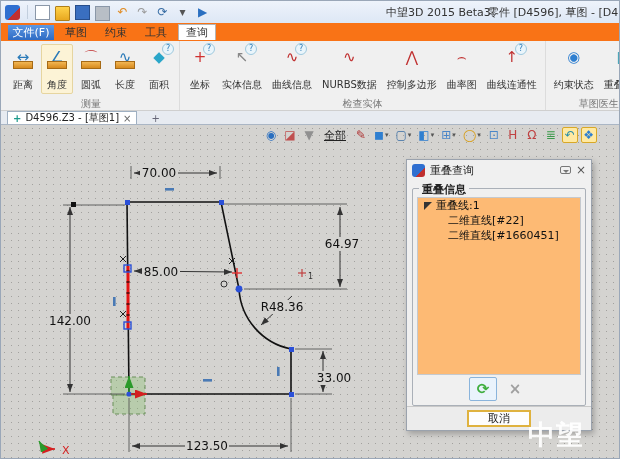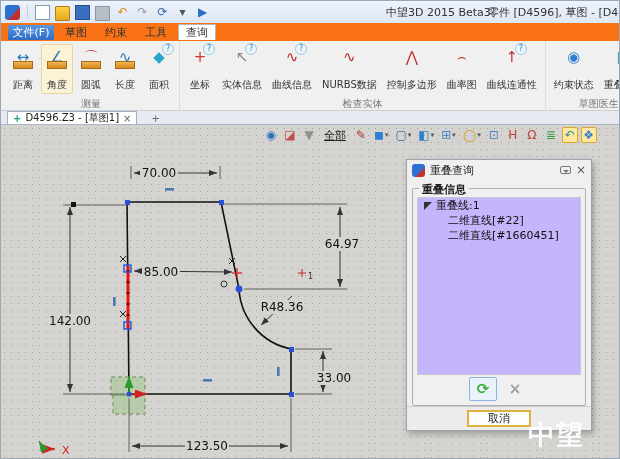--- a/index.html
+++ b/index.html
@@ -71,21 +71,21 @@
   .panel{position:absolute;left:405px;top:34px;width:186px;height:272px;background:#f0f0f0;
     border:1px solid #9aa2ad;box-shadow:2px 3px 6px rgba(0,0,0,0.25);z-index:20;font-size:11px;}
   .panel-title{height:20px;display:flex;align-items:center;gap:5px;padding:0 5px;}
   .panel-title .t{flex:1;color:#222;}
   .plogo{width:13px;height:13px;background:linear-gradient(135deg,#2f6fd0 62%,#c03030 62%);border-radius:3px;}
   .bubble{width:11px;height:8px;border:1px solid #777;border-radius:2px;position:relative;}
   .bubble::after{content:"";position:absolute;left:2px;bottom:-3px;border:3px solid transparent;border-top-color:#777;}
   .pclose{color:#555;font-size:12px;line-height:12px;}
   .groupbox{position:absolute;left:5px;top:28px;width:174px;height:218px;border:1px solid #aab0b8;border-radius:2px;}
   .groupbox .glabel{position:absolute;left:6px;top:-7px;background:#f0f0f0;padding:0 3px;color:#222;font-weight:bold;}
-  .treelist{position:absolute;left:4px;top:8px;width:164px;height:178px;background:#c4b5fd;border:1px solid #c5c9ce;overflow:hidden;}
+  .treelist{position:absolute;left:4px;top:8px;width:164px;height:178px;background:#fdba74;border:1px solid #c5c9ce;overflow:hidden;}
   .trow{height:15px;line-height:15px;white-space:nowrap;color:#111;display:flex;align-items:center;}
   .trow .tw{width:0;height:0;border-left:5px solid #333;border-top:5px solid #333;border-right:5px solid transparent;border-bottom:5px solid transparent;margin:0 3px 0 5px;transform:scale(0.8);}
   .trow.child{padding-left:30px;}
   .pbtnrow{position:absolute;left:0;bottom:4px;width:100%;display:flex;justify-content:center;gap:4px;}
   .pbtn{width:28px;height:24px;display:flex;align-items:center;justify-content:center;font-size:15px;}
   .pbtn.refresh{color:#3fae3f;font-weight:bold;border:1px solid #8ab4dc;background:#eaf3fc;border-radius:2px;}
   .pbtn.del{color:#a0a0a0;font-weight:bold;}
   .pfooter{position:absolute;left:0;bottom:0;width:100%;height:24px;border-top:1px solid #c9c9c9;
     display:flex;align-items:center;justify-content:center;background:#ececec;}
   .cancel-btn{width:64px;height:17px;background:#fdfdfd;border:2px solid #dfb23f;font-size:11px;

